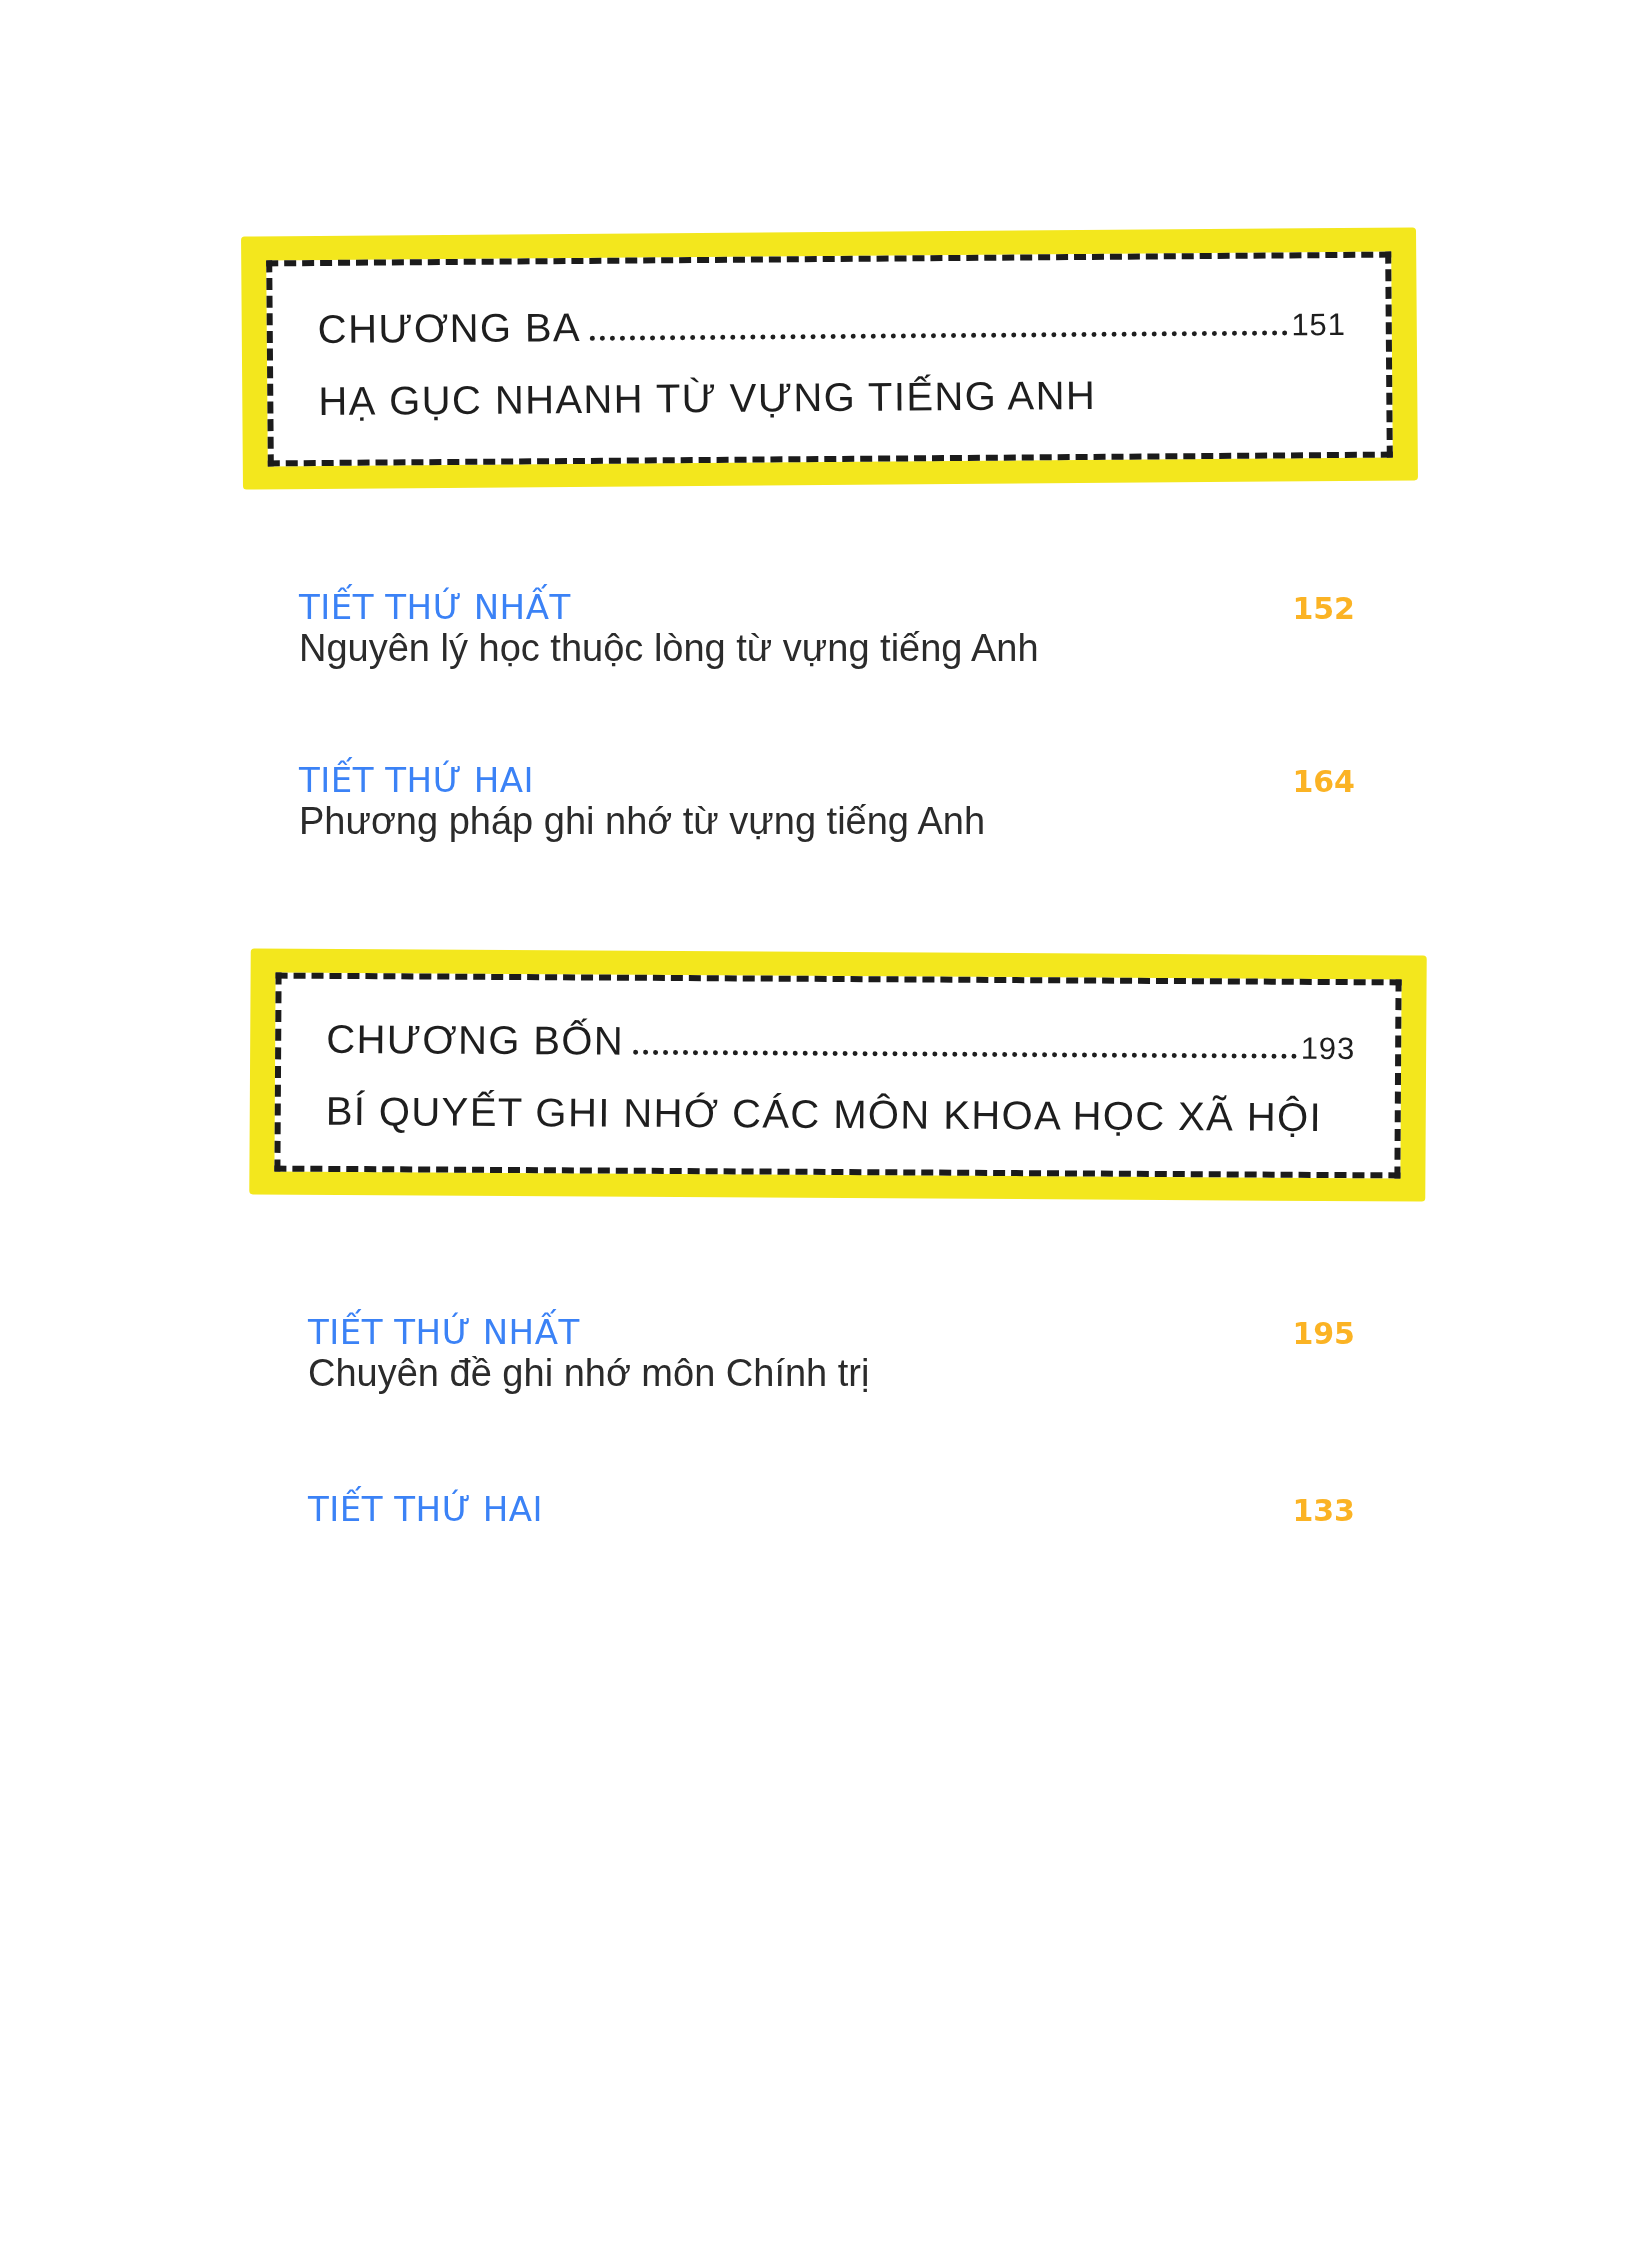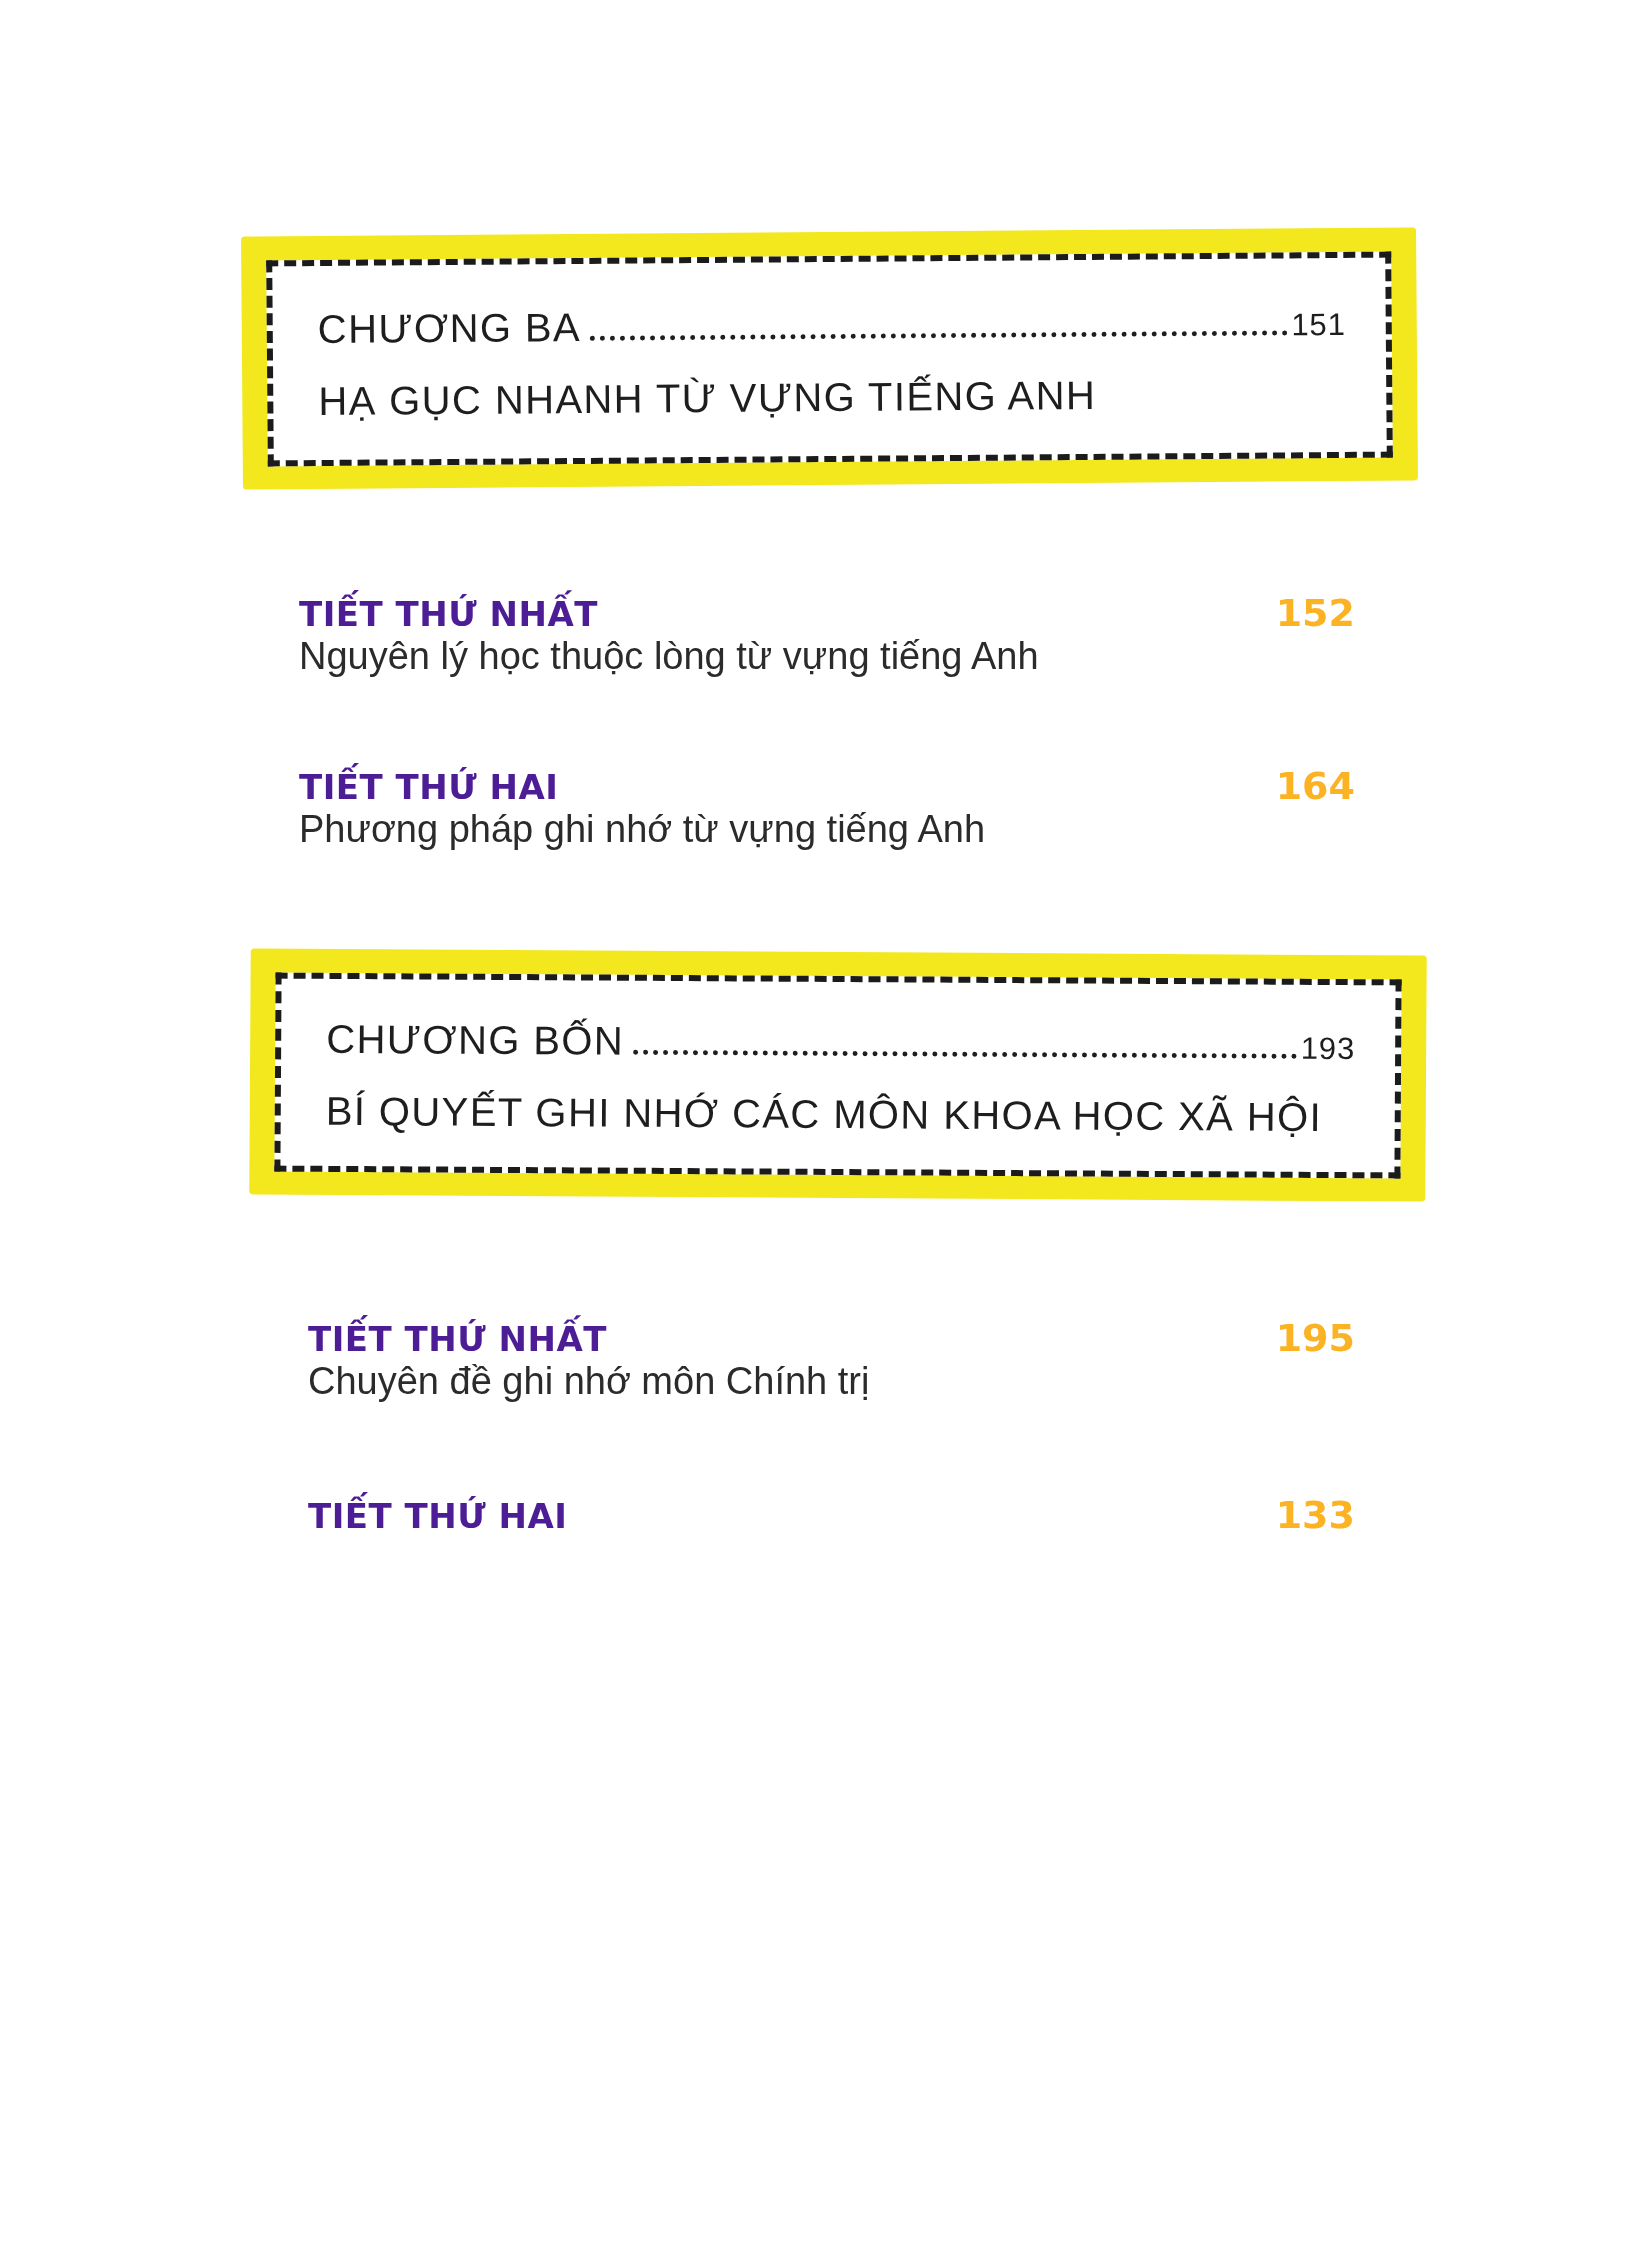--- a/index.html
+++ b/index.html
@@ -69,30 +69,30 @@
     position: absolute;
     box-sizing: border-box;
   }
   .section-head {
     display: flex;
     align-items: baseline;
     justify-content: space-between;
   }
   .section-heading {
     font-family: "DejaVu Sans", sans-serif;
-    font-weight: bold;
+    font-weight: normal;
     font-size: 34px;
     letter-spacing: 0.5px;
-    color: #4c1d95;
+    color: #3b82f6;
     white-space: nowrap;
   }
   .section-page {
     font-family: "DejaVu Sans", sans-serif;
     font-weight: bold;
-    font-size: 38px;
+    font-size: 30px;
     color: #FBB324;
     margin-top: 28px;
   }
   .section-subtitle {
     font-family: "Liberation Sans", sans-serif;
     font-size: 38px;
     color: #2b2b2b;
     white-space: nowrap;
   }
 

